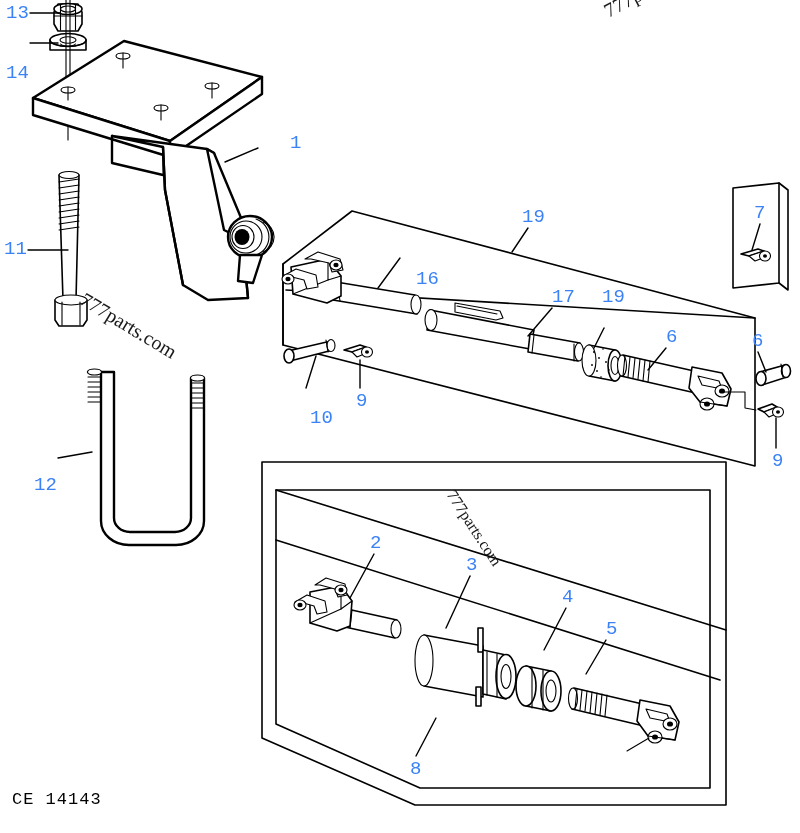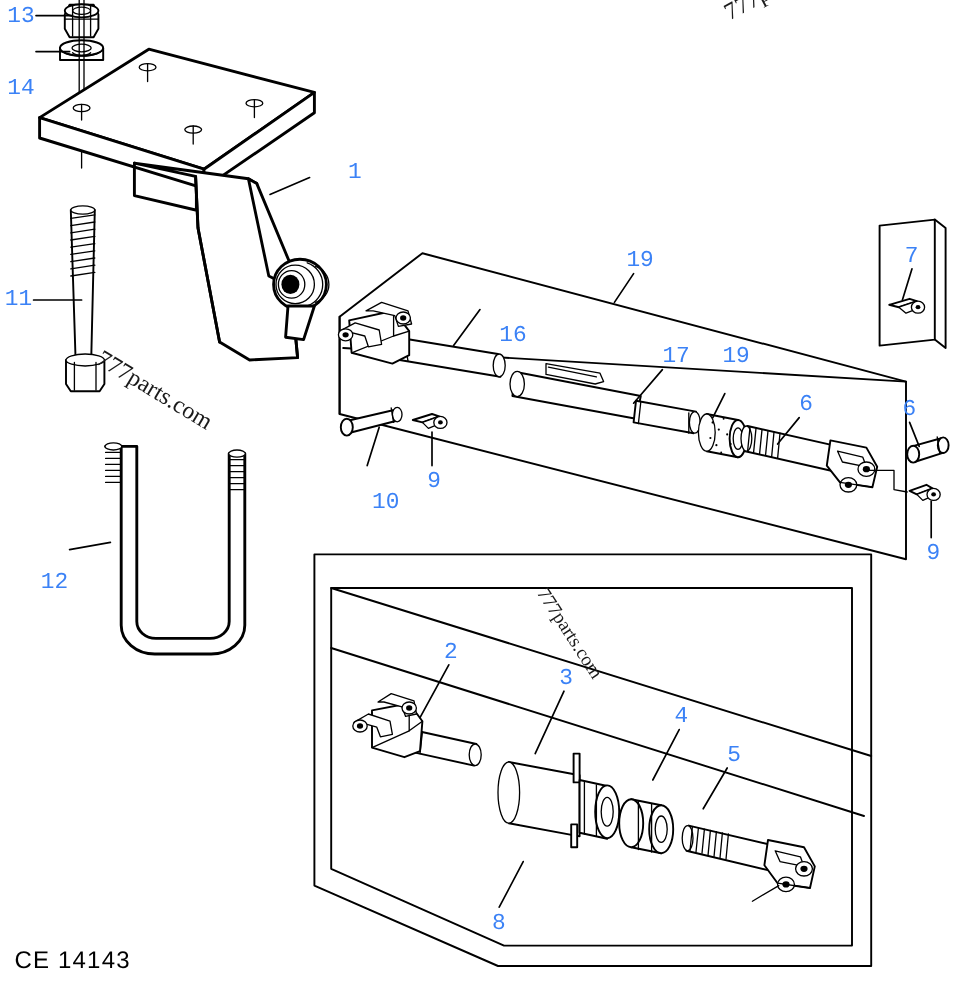--- a/index.html
+++ b/index.html
@@ -31,22 +31,22 @@
     font-size: 19px;
     color: #3b82f6;
     line-height: 1;
     white-space: nowrap;
     user-select: none;
   }
   #caption {
     position: absolute;
     left: 12px;
     top: 790px;
-    font-family: Liberation Sans, sans-serif;
-    font-size: 20px;
+    font-family: Liberation Mono, monospace;
+    font-size: 17px;
     letter-spacing: 1px;
     color: #000000;
     text-align: right;
   }
   .watermark {
     position: absolute;
     font-family: "Liberation Serif", serif;
     color: #1a1a1a;
     white-space: nowrap;
     user-select: none;

